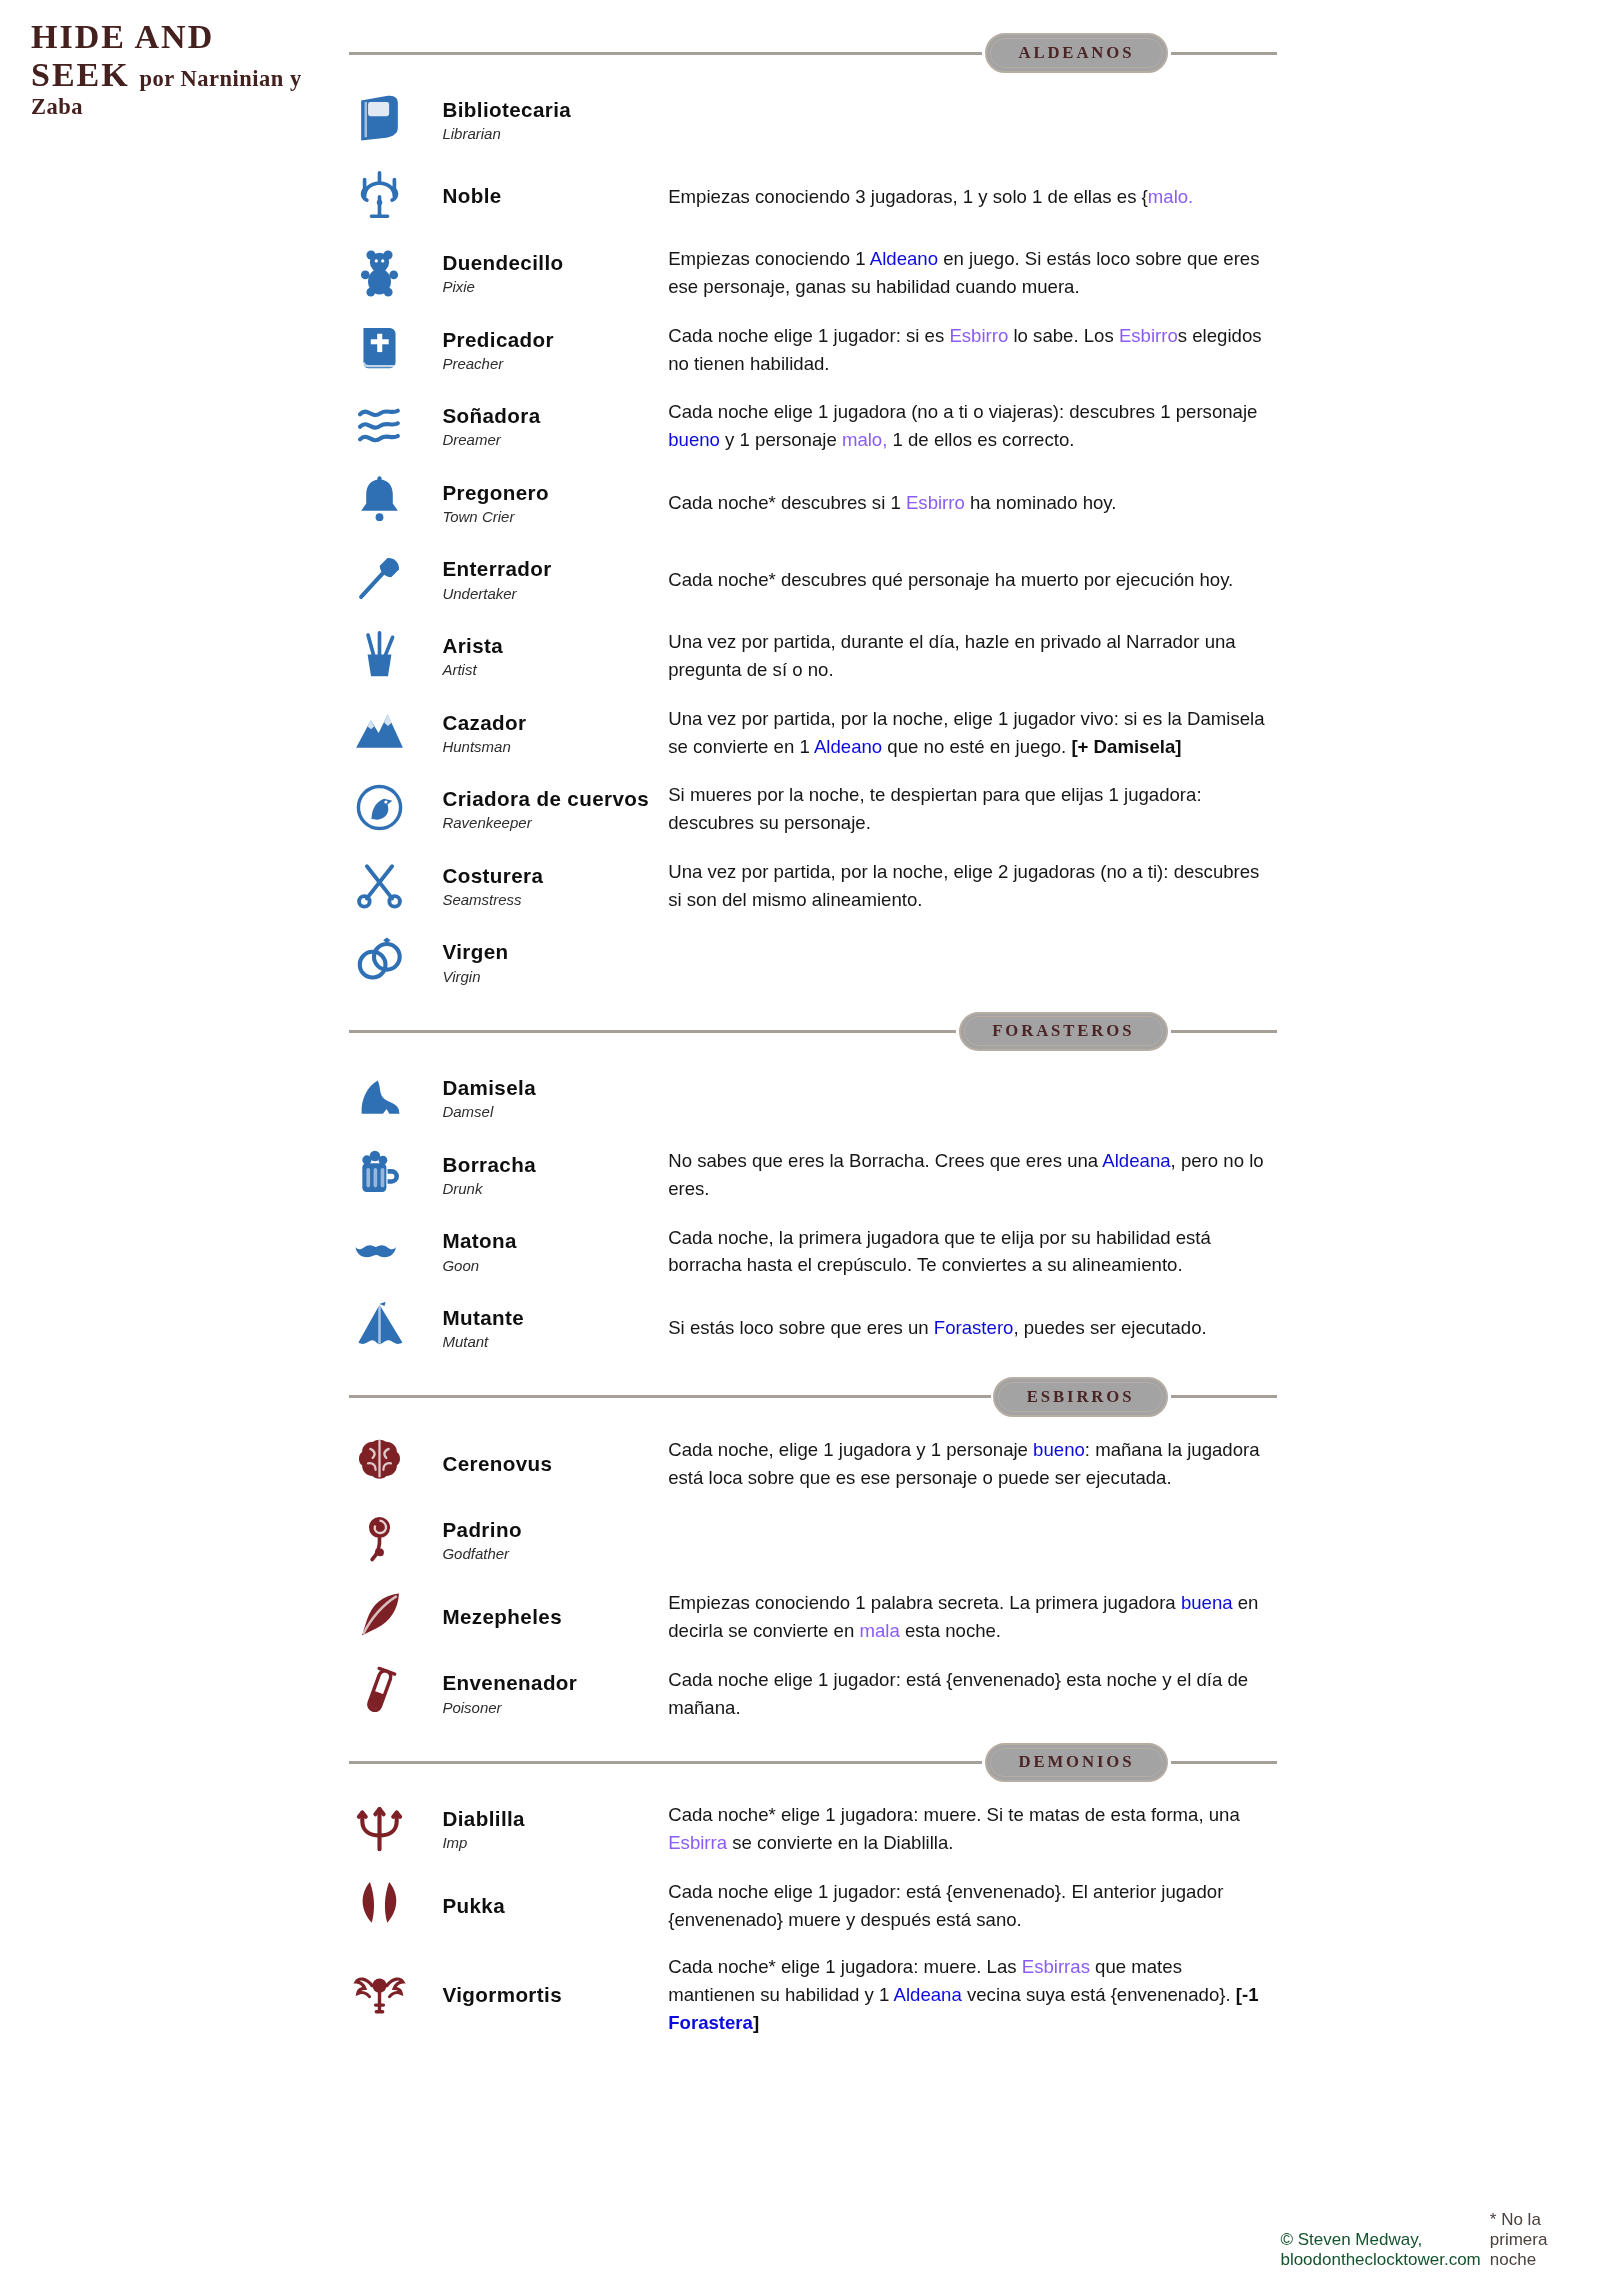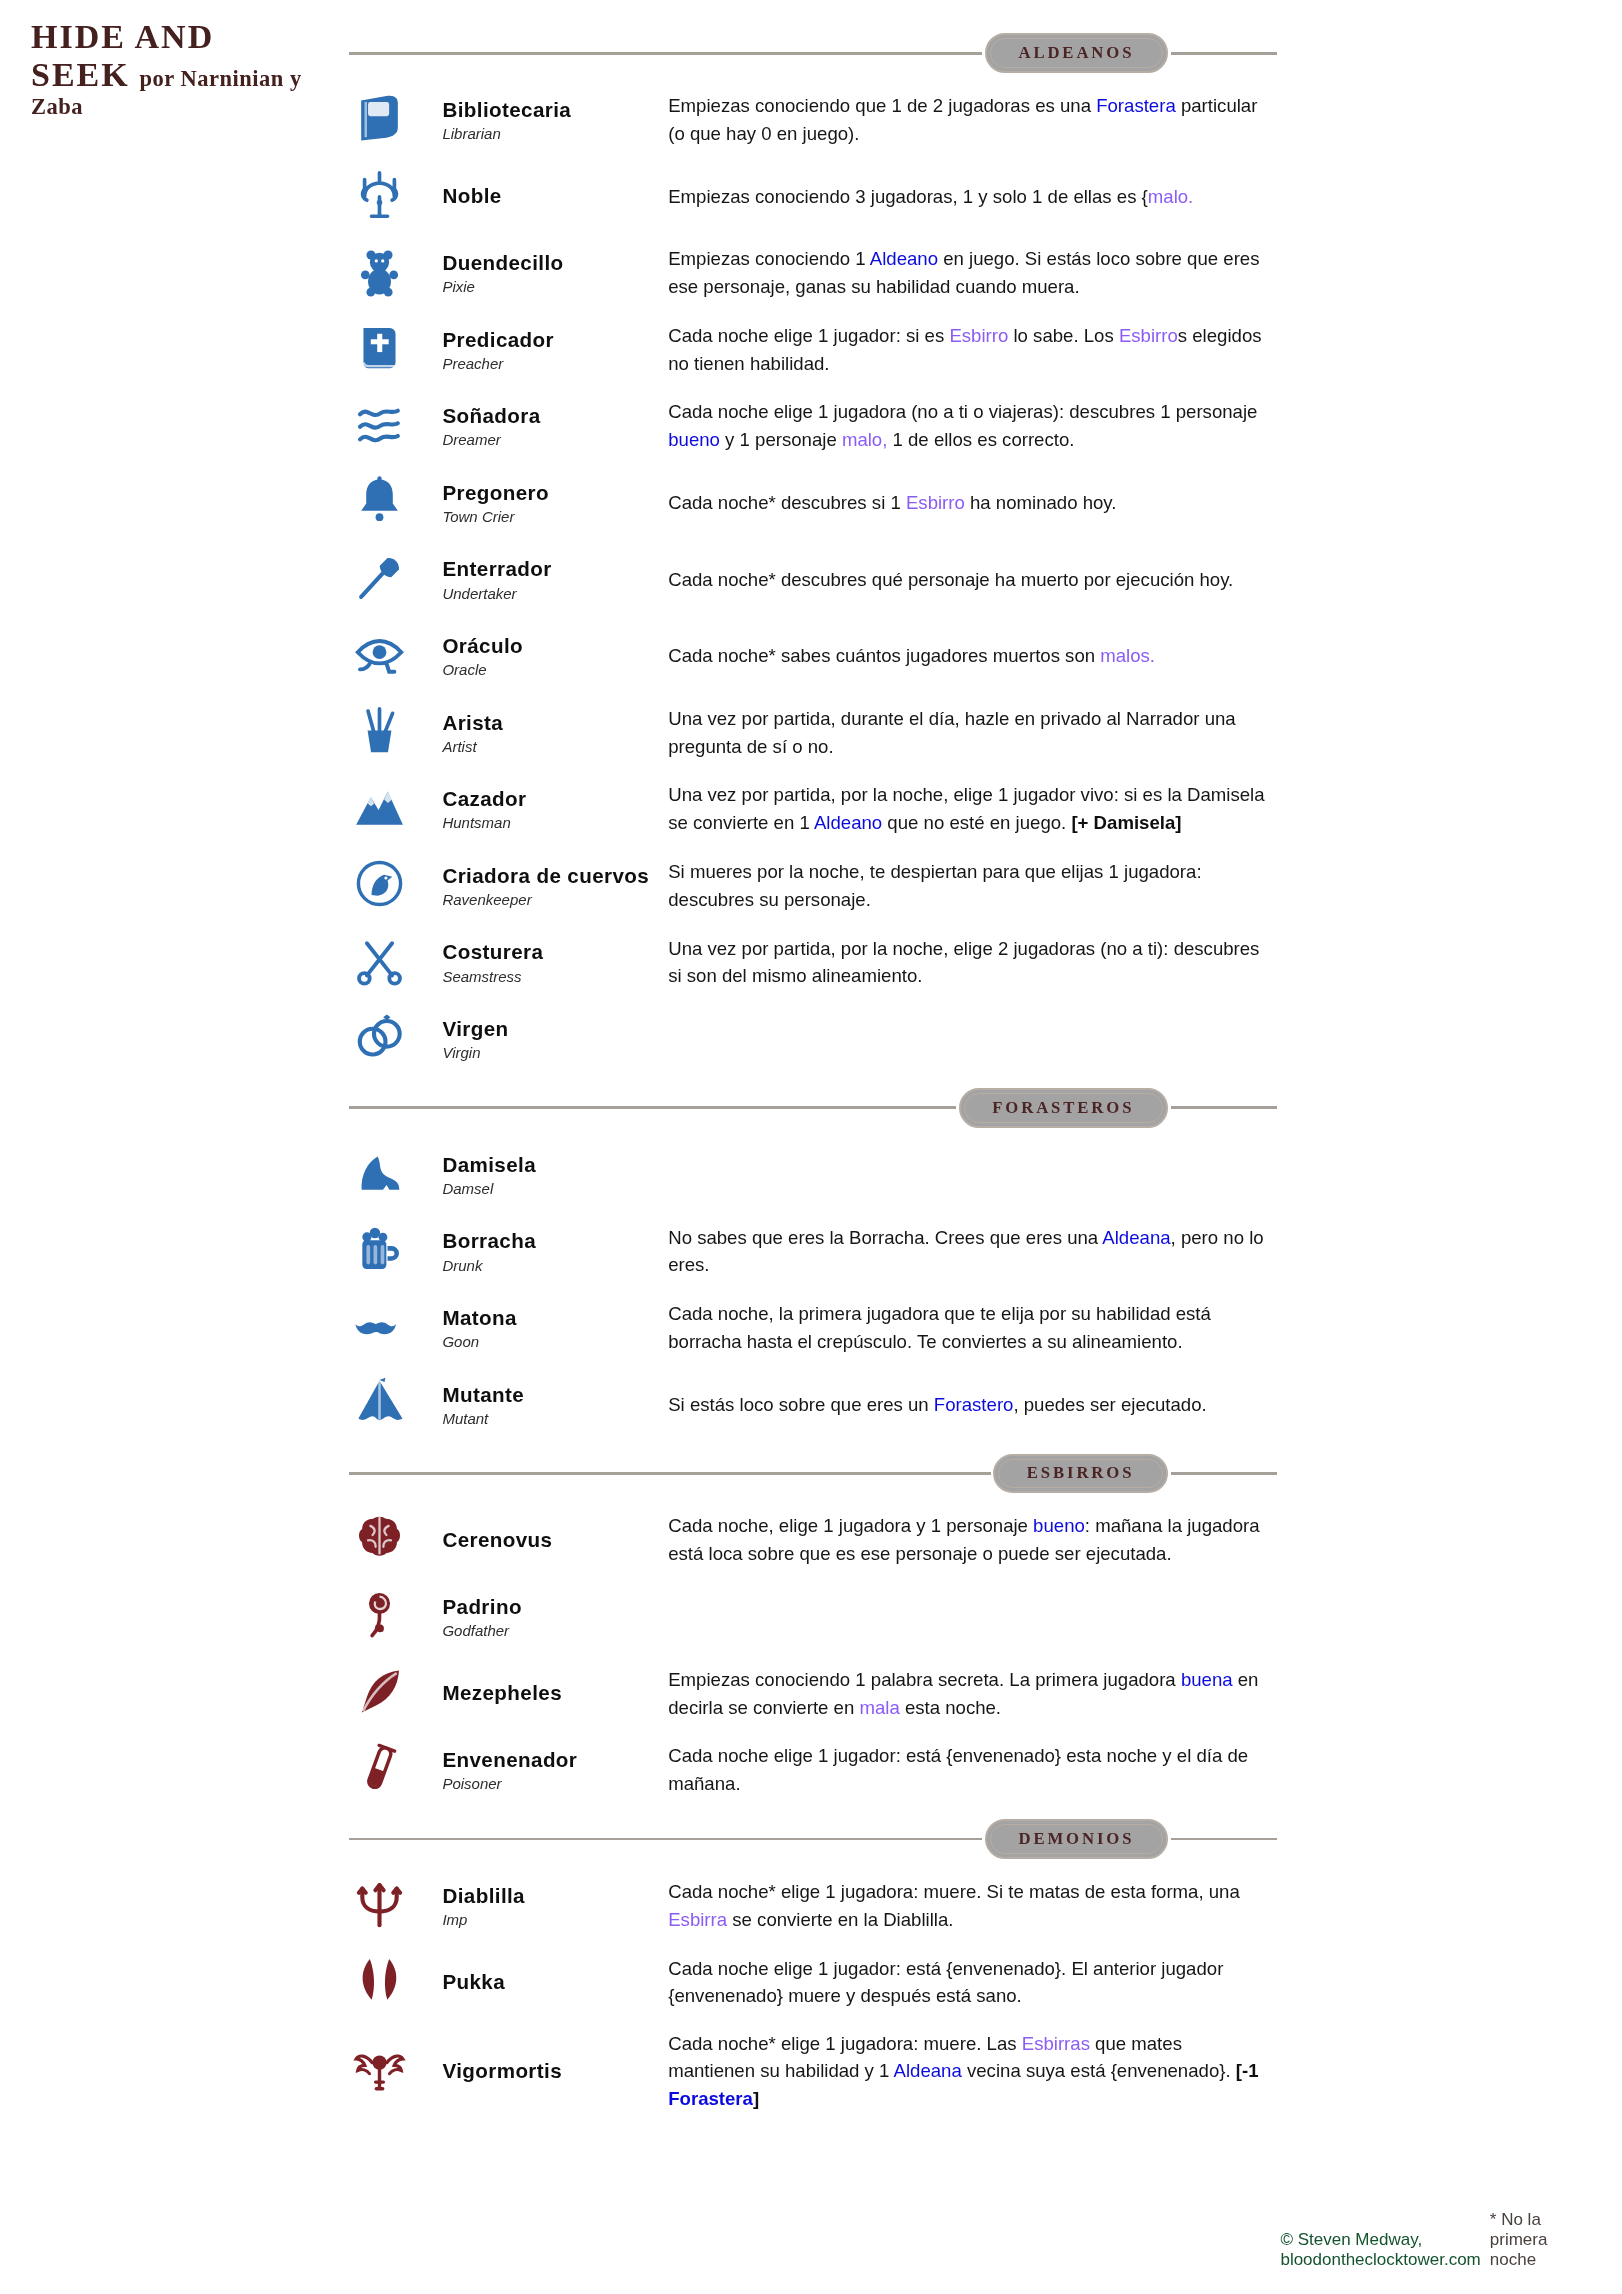--- a/index.html
+++ b/index.html
@@ -67,21 +67,20 @@
               <span class="icon"><svg viewBox="0 0 24 24" aria-hidden="true">
                   <path fill="currentColor" d="M4 4.6 L15 2.6 C18.4 2 20 3.4 20 5.6 V16.4 C20 18.8 18.4 20.2 15 20.8 L4 22 Z"></path>
                   <rect x="7" y="5.2" width="9.2" height="6.2" rx="1" fill="#fff" opacity="0.85"></rect>
                   <path d="M6 5.2v15.4" stroke="#fff" stroke-width="1.1" opacity=".55" fill="none"></path>
                 </svg></span>
             </div>
     <div class="name-cell">
       <div class="char-name">Bibliotecaria</div>
       <div class="char-subtitle">Librarian</div>
     </div>
-    <div class="ability-cell"><span class="seg-n">Empiezas conociendo que 1 de 2 jugadoras es una </span><span class="seg-g">Forastera</span><span class="seg-n"> particular (o que hay 0 en juego).</span></div>
   </div>
 
   <div class="row good">
     <div class="icon-cell">
               <span class="icon"><svg viewBox="0 0 24 24" aria-hidden="true">
                   <g fill="none" stroke="currentColor" stroke-width="1.6" stroke-linecap="round">
                     <path d="M12 2.5v4.5M5.5 5.5v4M18.5 5.5v4M12 7c-5 .5-6.5 3-6.5 6M12 7c5 .5 6.5 3 6.5 6M5.5 9.5c-1.5 2-1 4 1 5M18.5 9.5c1.5 2 1 4-1 5M12 13v6M8.5 21.5h7M12 19v2.5"></path>
                     <circle cx="12" cy="15.5" r="1.2" fill="currentColor" stroke="none"></circle>
                   </g>
                 </svg></span>
@@ -176,36 +175,20 @@
                   </g>
                 </svg></span>
             </div>
     <div class="name-cell">
       <div class="char-name">Enterrador</div>
       <div class="char-subtitle">Undertaker</div>
     </div>
     <div class="ability-cell"><span class="seg-n">Cada noche* descubres qué personaje ha muerto por ejecución hoy.</span></div>
   </div>
 
-  <div class="row good">
-    <div class="icon-cell">
-              <span class="icon"><svg viewBox="0 0 24 24" aria-hidden="true">
-                  <g fill="none" stroke="currentColor" stroke-width="1.7" stroke-linecap="round">
-                    <path d="M2.5 11c6-6.5 13-6.5 19 0-6 6.5-13 6.5-19 0z"></path>
-                    <circle cx="12" cy="11" r="3" fill="currentColor" stroke="none"></circle>
-                    <path d="M8 15.5c-1 2-2.5 3-4.5 3M15 15.8l1.2 3.7h2.3"></path>
-                  </g>
-                </svg></span>
-            </div>
-    <div class="name-cell">
-      <div class="char-name">Oráculo</div>
-      <div class="char-subtitle">Oracle</div>
-    </div>
-    <div class="ability-cell"><span class="seg-n">Cada noche* sabes cuántos jugadores muertos son </span><span class="seg-e">malos.</span></div>
-  </div>
 
   <div class="row good">
     <div class="icon-cell">
               <span class="icon"><svg viewBox="0 0 24 24" aria-hidden="true">
                   <g stroke="currentColor" stroke-linecap="round">
                     <path d="M9.5 12.5L7 3.5M12 12.5V2.5M14.5 12.5l3.2-8" fill="none" stroke-width="1.6"></path>
                     <path d="M6.8 12h10.4l-1.5 9.5H8.3z" fill="currentColor" stroke="none"></path>
                   </g>
                 </svg></span>
             </div>

